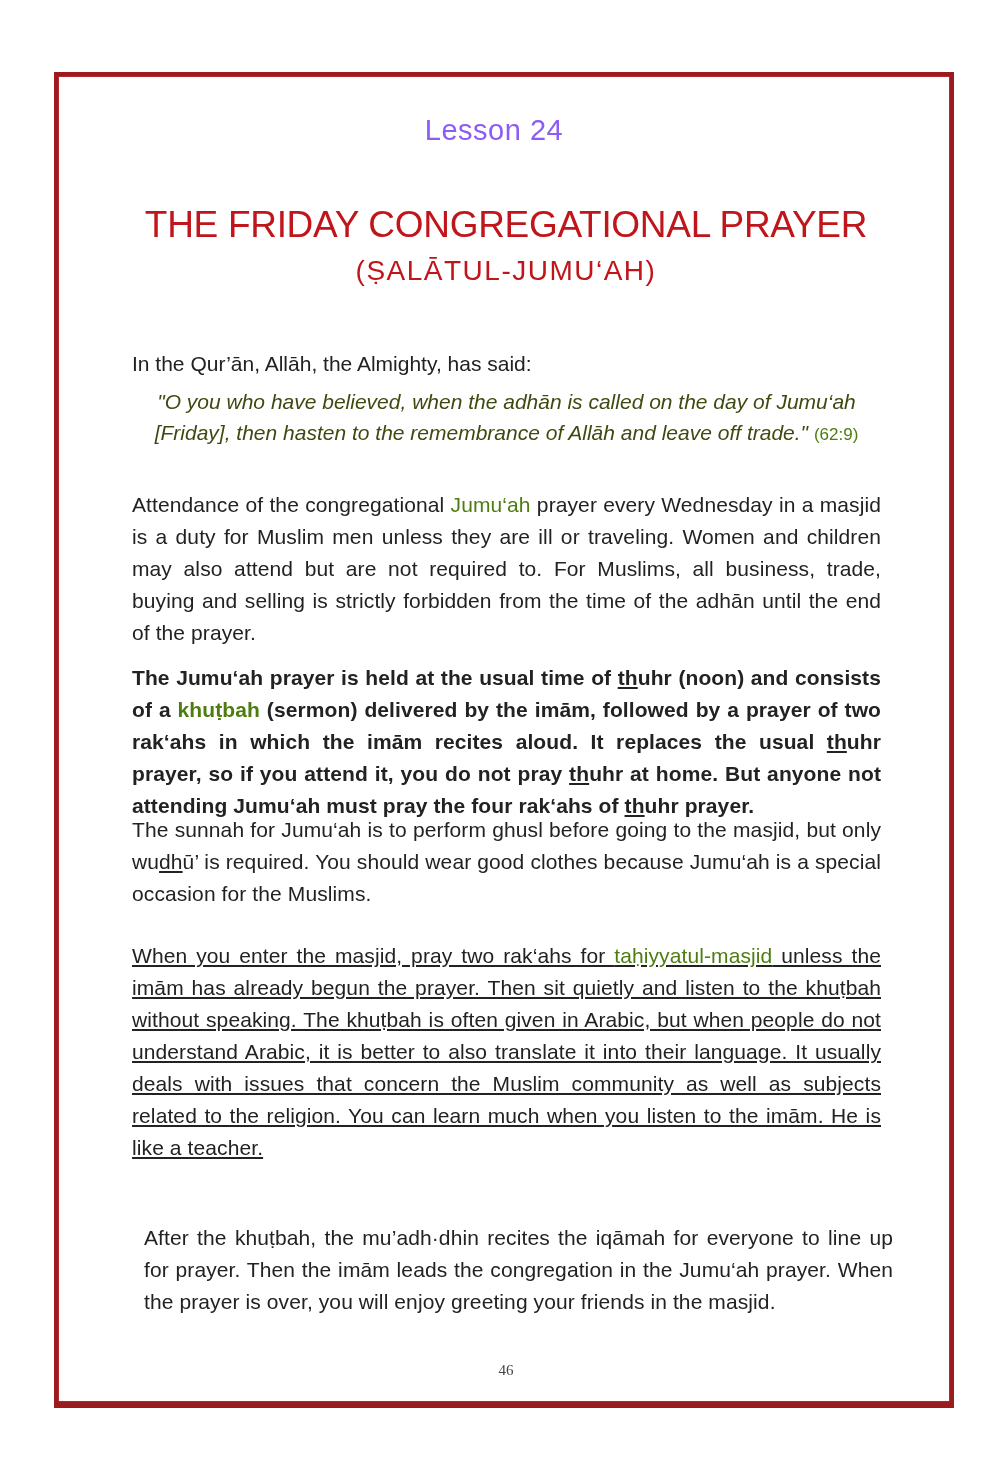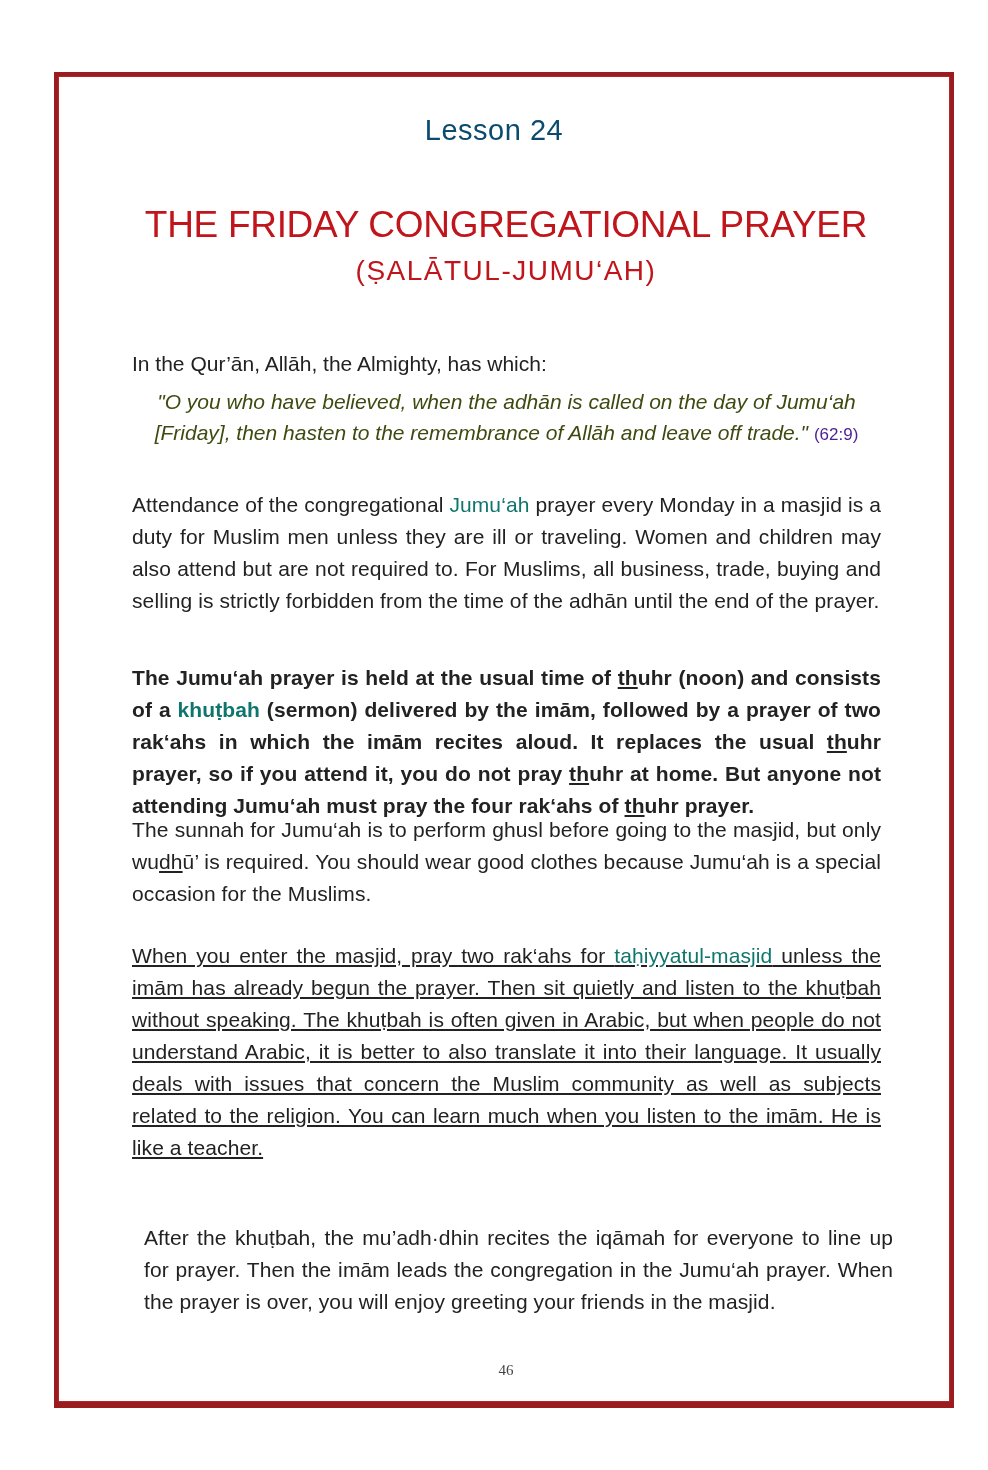--- a/index.html
+++ b/index.html
@@ -6,70 +6,70 @@
   body { width: 988px; height: 1470px; position: relative; overflow: hidden; font-family: "Liberation Sans", sans-serif; }
   .frame {
     position: absolute; left: 54px; top: 72px; width: 892px; height: 1326px;
     border: 4px solid #9a1c1f;
     border-bottom-width: 6px;
     box-shadow: inset 0 0 0 1px #b3262a;
     background: #ffffff;
   }
   .lesson {
     position: absolute; left: 0; width: 988px; top: 114px; text-align: center;
-    font-size: 29px; color: #0c4a6e; letter-spacing: 0.5px;
+    font-size: 29px; color: #8b5cf6; letter-spacing: 0.5px;
   }
   .title {
     position: absolute; left: 0; width: 1012px; top: 204px; text-align: center;
     font-size: 37px; color: #c0151b; letter-spacing: -0.3px;
   }
   .subtitle {
     position: absolute; left: 0; width: 1012px; top: 255px; text-align: center;
     font-size: 28px; color: #c0151b; letter-spacing: 1.5px;
   }
   .intro { position: absolute; left: 132px; top: 352px; font-size: 21px; color: #222; }
   .quote {
     position: absolute; left: 132px; width: 749px; top: 386px; text-align: center;
     font-size: 21px; line-height: 31px; font-style: italic; color: #3d4a10;
   }
-  .quote .ref { font-style: normal; color: #4c1d95; font-size: 17px; }
+  .quote .ref { font-style: normal; color: #4d7c0f; font-size: 17px; }
   .para {
     position: absolute; left: 132px; width: 749px;
     font-size: 21px; line-height: 32px; color: #222; text-align: justify;
     letter-spacing: 0.1px;
   }
-  .hl { color: #0f766e; }
+  .hl { color: #4d7c0f; }
   .ul { text-decoration: underline; }
   .p1 { top: 489px; }
   .p2 { top: 662px; font-weight: bold; }
   .p3 { top: 814px; }
   .p4 { top: 940px; text-decoration: underline; }
   .p5 { top: 1222px; margin-left: 12px; }
   .pagenum {
     position: absolute; left: 0; width: 1012px; top: 1362px; text-align: center;
     font-family: "Liberation Serif", serif; font-size: 15px; color: #444;
   }
 </style>
 </head>
 <body>
 
 <div class="frame"></div>
 
 <div class="lesson">Lesson 24</div>
 <div class="title">THE FRIDAY CONGREGATIONAL PRAYER</div>
 <div class="subtitle">(ṢALĀTUL-JUMU‘AH)</div>
 
-<div class="intro">In the Qur’ān, Allāh, the Almighty, has which:</div>
+<div class="intro">In the Qur’ān, Allāh, the Almighty, has said:</div>
 
 <div class="quote">
   <span>"O you who have believed, when the adhān is called on the day of Jumu‘ah [Friday], then hasten to the remembrance of Allāh and leave off trade."</span>
   <span class="ref">(62:9)</span>
 </div>
 
-<div class="para p1"><span>Attendance of the congregational </span><span class="hl">Jumu‘ah</span><span> prayer every Monday in a masjid is a duty for Muslim men unless they are ill or traveling. Women and children may also attend but are not required to.  For Muslims, all business, trade, buying and selling is strictly forbidden from the time of the adhān until the end of the prayer.</span></div>
+<div class="para p1"><span>Attendance of the congregational </span><span class="hl">Jumu‘ah</span><span> prayer every Wednesday in a masjid is a duty for Muslim men unless they are ill or traveling. Women and children may also attend but are not required to.  For Muslims, all business, trade, buying and selling is strictly forbidden from the time of the adhān until the end of the prayer.</span></div>
 
 <div class="para p2"><span>The Jumu‘ah prayer is held at the usual time of </span><span class="ul">th</span><span>uhr (noon) and consists of a </span><span class="hl">khuṭbah</span><span> (sermon) delivered by the imām, followed by a prayer of two rak‘ahs in which the imām recites aloud.  It replaces the usual </span><span class="ul">th</span><span>uhr prayer, so if you attend it, you do not pray </span><span class="ul">th</span><span>uhr at home.  But anyone not attending Jumu‘ah must pray the four rak‘ahs of </span><span class="ul">th</span><span>uhr prayer.</span></div>
 
 <div class="para p3"><span>The sunnah for Jumu‘ah is to perform ghusl before going to the masjid, but only wu</span><span class="ul">dh</span><span>ū’ is required.  You should wear good clothes because Jumu‘ah is a special occasion for the Muslims.</span></div>
 
 <div class="para p4"><span>When you enter the masjid, pray two rak‘ahs for </span><span class="hl">taḥiyyatul-masjid</span><span> unless the imām has already begun the prayer.  Then sit quietly and listen to the khuṭbah without speaking.  The khuṭbah is often given in Arabic, but when people do not understand Arabic, it is better to also translate it into their language.  It usually deals with issues that concern the Muslim community as well as subjects related to the religion.  You can learn much when you listen to the imām.  He is like a teacher.</span></div>
 
 <div class="para p5">After the khuṭbah, the mu’adh·dhin recites the iqāmah for everyone to line up for prayer.  Then the imām leads the congregation in the Jumu‘ah prayer.  When the prayer is over, you will enjoy greeting your friends in the masjid.</div>
 
 <div class="pagenum">46</div>

